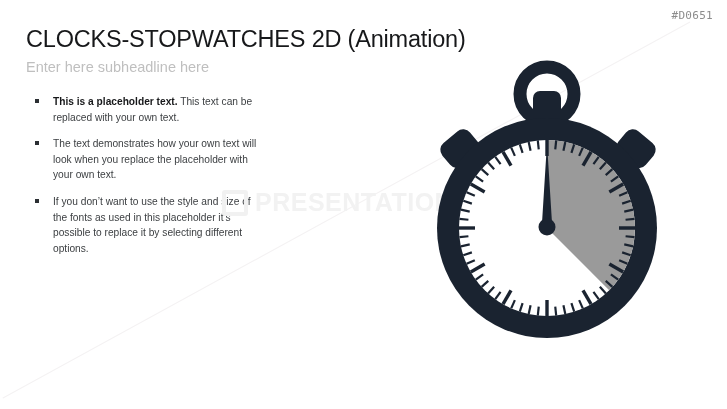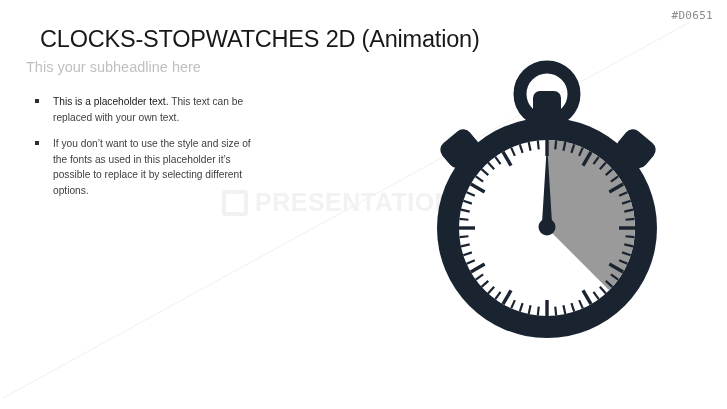--- a/index.html
+++ b/index.html
@@ -37,21 +37,21 @@
     font-family: "DejaVu Sans Mono", "Liberation Mono", monospace;
     font-size: 11px;
     letter-spacing: 0.3px;
     color: #8c8c8c;
     white-space: nowrap;
   }
 
   
   .headline {
     position: absolute;
-    left: 40px;
+    left: 26px;
     top: 26px;
     font-size: 23.5px;
     font-weight: 400;
     color: #17181a;
     letter-spacing: -0.2px;
     white-space: nowrap;
   }
   .subheadline {
     position: absolute;
     left: 26px;
@@ -80,21 +80,21 @@
   .bullet-item:last-child { margin-bottom: 12px; }
   .bullet-marker {
     position: absolute;
     left: 1px;
     top: 5px;
     width: 4px;
     height: 4px;
     background: #2b2f33;
   }
   .bullet-strong {
-    font-weight: 400;
+    font-weight: 700;
     color: #17181a;
     text-align: right;
   }
 
   
   .watermark {
     position: absolute;
     left: 222px;
     top: 188px;
     display: flex;
@@ -132,26 +132,30 @@
 
 <div id="slide">
 
   <svg class="bg-diagonal" viewBox="0 0 727 409" width="727" height="409">
     <line x1="-10" y1="405" x2="690" y2="22" stroke="#f4f2f3" stroke-width="1.1"></line>
   </svg>
 
   <div class="slide-code">#D0651</div>
 
   <div class="headline">CLOCKS-STOPWATCHES 2D (Animation)</div>
-  <div class="subheadline">This your subheadline here</div>
+  <div class="subheadline">Enter here subheadline here</div>
 
   <div class="bullets">
     <div class="bullet-item">
       <span class="bullet-marker"></span>
       <span class="bullet-strong">This is a placeholder text.</span><span> This text can be replaced with your own text.</span>
+    </div>
+    <div class="bullet-item">
+      <span class="bullet-marker"></span>
+      <span>The text demonstrates how your own text will look when you replace the placeholder with your own text.</span>
     </div>
     <div class="bullet-item">
       <span class="bullet-marker"></span>
       <span>If you don’t want to use the style and size of the fonts as used in this placeholder it’s possible to replace it by selecting different options.</span>
     </div>
   </div>
 
   <div class="watermark">
     <div class="watermark-mark"></div>
     <div class="watermark-text">PRESENTATIONLOAD</div>

